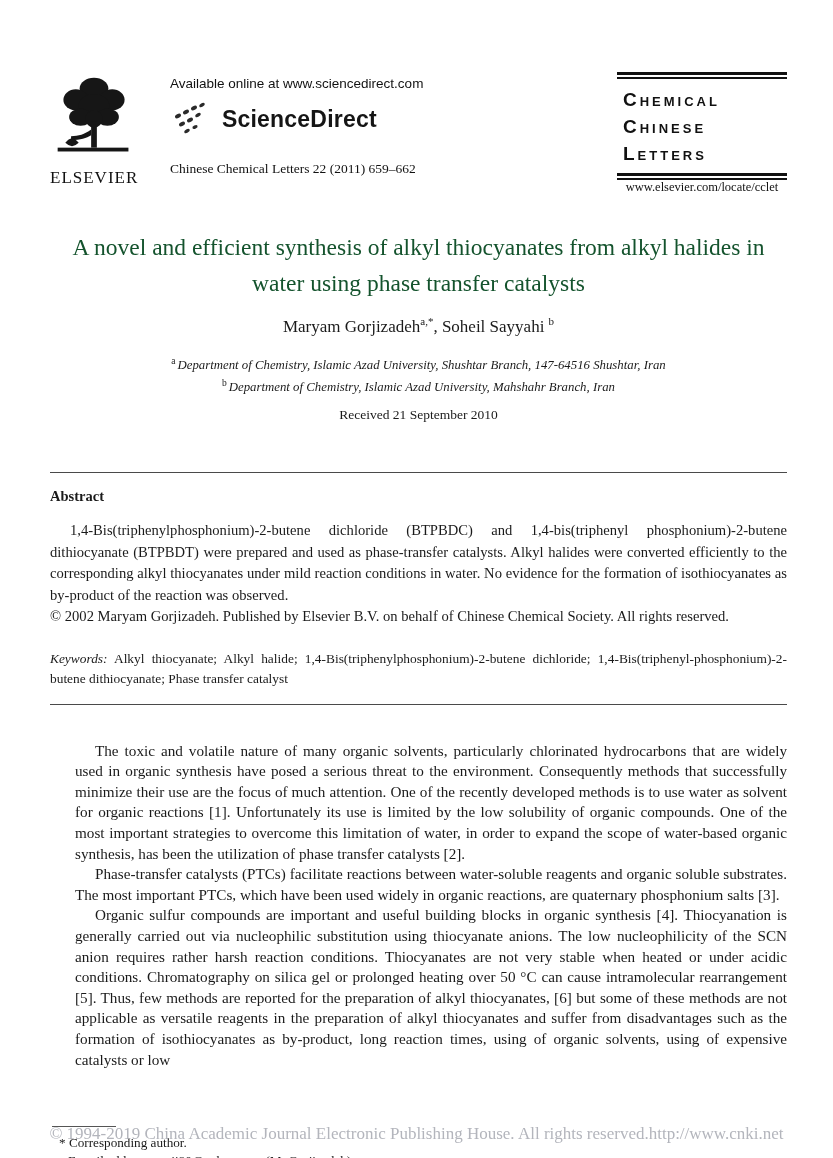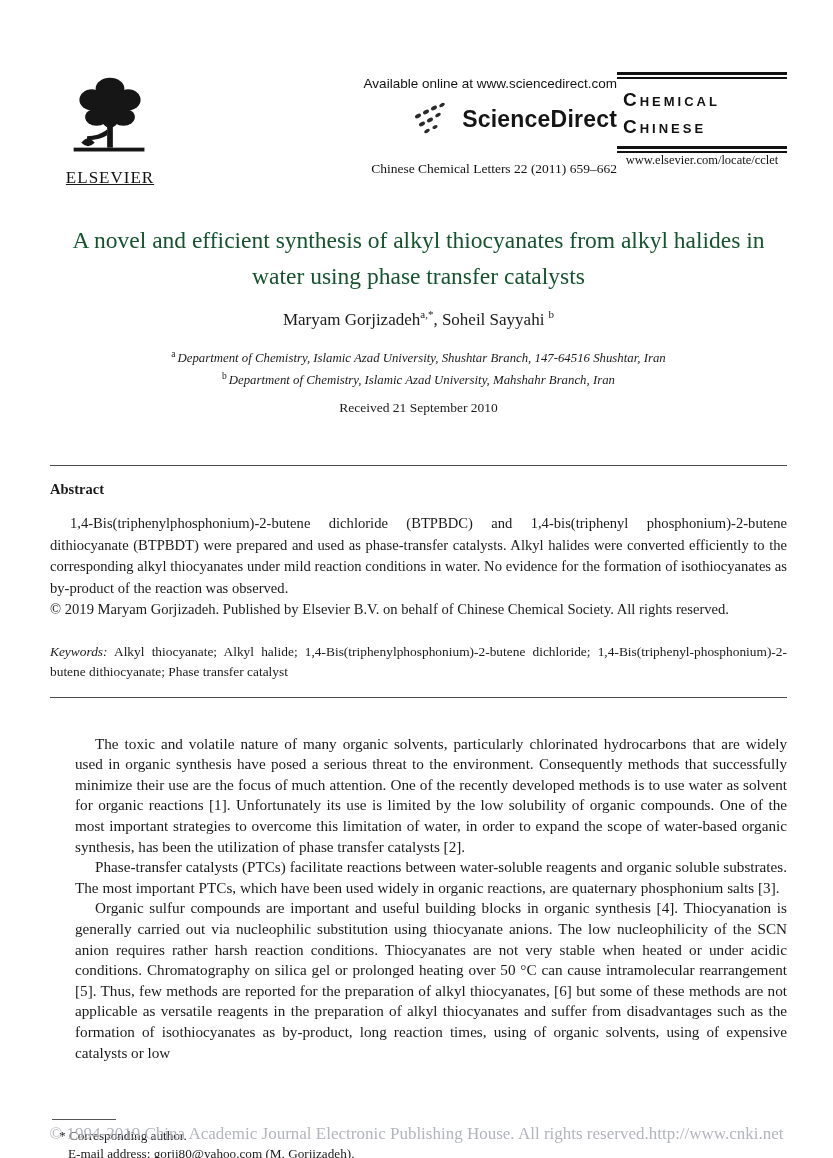--- a/index.html
+++ b/index.html
@@ -12,27 +12,27 @@
     height: 1158px;
     margin: 0 auto;
     background: #ffffff;
     padding: 70px 46px 0 50px;
     overflow: hidden;
   }
 
   
   .header { display: flex; justify-content: space-between; align-items: flex-start; }
 
-  .header-left { width: 120px; text-align: center; padding-top: 4px; text-decoration: underline; }
+  .header-left { width: 120px; text-align: left; padding-top: 4px; }
   .elsevier-text {
     font-family: "Liberation Serif", serif;
     font-size: 17px; letter-spacing: 1px; margin-top: 2px; color: #111;
   }
 
-  .header-center { flex: 1; text-align: right; padding-top: 6px; }
+  .header-center { flex: 1; text-align: left; padding-top: 6px; }
   .available-online { font-family: "Liberation Sans", sans-serif; font-size: 13.5px; color: #111; }
   .sd-logo { margin-top: 10px; display: inline-flex; align-items: center; gap: 6px; }
   .sd-text {
     font-family: "Liberation Sans", sans-serif;
     font-size: 23px; font-weight: 600; color: #151515; letter-spacing: 0.2px;
   }
   .citation { margin-top: 20px; font-size: 13.5px; color: #111; }
 
   .header-right { width: 170px; padding-top: 2px; }
   .dbl-line { height: 7px; border-top: 3px solid #111; border-bottom: 2px solid #111; }
@@ -139,20 +139,21 @@
         <span class="sd-text">ScienceDirect</span>
       </div>
       <div class="citation">Chinese Chemical Letters 22 (2011) 659–662</div>
     </div>
 
     <div class="header-right">
       <div class="dbl-line"></div>
       <div class="masthead-words">
         <div>Chemical</div>
         <div>Chinese</div>
+        <div>Letters</div>
       </div>
       <div class="dbl-line"></div>
       <div class="journal-url">www.elsevier.com/locate/cclet</div>
     </div>
   </header>
 
   <h1 class="title">A novel and efficient synthesis of alkyl thiocyanates from alkyl halides in water using phase transfer catalysts</h1>
 
   <div class="authors"><span>Maryam Gorjizadeh</span><sup>a,*</sup><span>, </span><span>Soheil Sayyahi</span> <sup>b</sup></div>
 
@@ -160,21 +161,21 @@
     <div><sup>a</sup><span>Department of Chemistry, Islamic Azad University, Shushtar Branch, 147-64516 Shushtar, Iran</span></div>
     <div><sup>b</sup><span>Department of Chemistry, Islamic Azad University, Mahshahr Branch, Iran</span></div>
   </div>
 
   <div class="received">Received 21 September 2010</div>
 
   <hr class="rule rule-1">
 
   <div class="abstract-heading">Abstract</div>
   <p class="abstract-text">1,4-Bis(triphenylphosphonium)-2-butene dichloride (BTPBDC) and 1,4-bis(triphenyl phosphonium)-2-butene dithiocyanate (BTPBDT) were prepared and used as phase-transfer catalysts. Alkyl halides were converted efficiently to the corresponding alkyl thiocyanates under mild reaction conditions in water. No evidence for the formation of isothiocyanates as by-product of the reaction was observed.</p>
-  <p class="abstract-copy">© 2019 Maryam Gorjizadeh. Published by Elsevier B.V. on behalf of Chinese Chemical Society. All rights reserved.</p>
+  <p class="abstract-copy">© 2002 Maryam Gorjizadeh. Published by Elsevier B.V. on behalf of Chinese Chemical Society. All rights reserved.</p>
 
   <p class="keywords"><span class="kw-label">Keywords:</span><span> Alkyl thiocyanate; Alkyl halide; 1,4-Bis(triphenylphosphonium)-2-butene dichloride; 1,4-Bis(triphenyl-phosphonium)-2-butene dithiocyanate; Phase transfer catalyst</span></p>
 
   <hr class="rule rule-2">
 
   <div class="body-text">
     <p>The toxic and volatile nature of many organic solvents, particularly chlorinated hydrocarbons that are widely used in organic synthesis have posed a serious threat to the environment. Consequently methods that successfully minimize their use are the focus of much attention. One of the recently developed methods is to use water as solvent for organic reactions [1]. Unfortunately its use is limited by the low solubility of organic compounds. One of the most important strategies to overcome this limitation of water, in order to expand the scope of water-based organic synthesis, has been the utilization of phase transfer catalysts [2].</p>
     <p>Phase-transfer catalysts (PTCs) facilitate reactions between water-soluble reagents and organic soluble substrates. The most important PTCs, which have been used widely in organic reactions, are quaternary phosphonium salts [3].</p>
     <p><span>Organic sulfur compounds are important and useful building blocks in organic synthesis [4]. Thiocyanation is generally carried out </span><span class="it">via</span><span> nucleophilic substitution using thiocyanate anions. The low nucleophilicity of the SCN anion requires rather harsh reaction conditions. Thiocyanates are not very stable when heated or under acidic conditions. Chromatography on silica gel or prolonged heating over 50 °C can cause intramolecular rearrangement [5]. Thus, few methods are reported for the preparation of alkyl thiocyanates, [6] but some of these methods are not applicable as versatile reagents in the preparation of alkyl thiocyanates and suffer from disadvantages such as the formation of isothiocyanates as by-product, long reaction times, using of organic solvents, using of expensive catalysts or low</span></p>
   </div>

